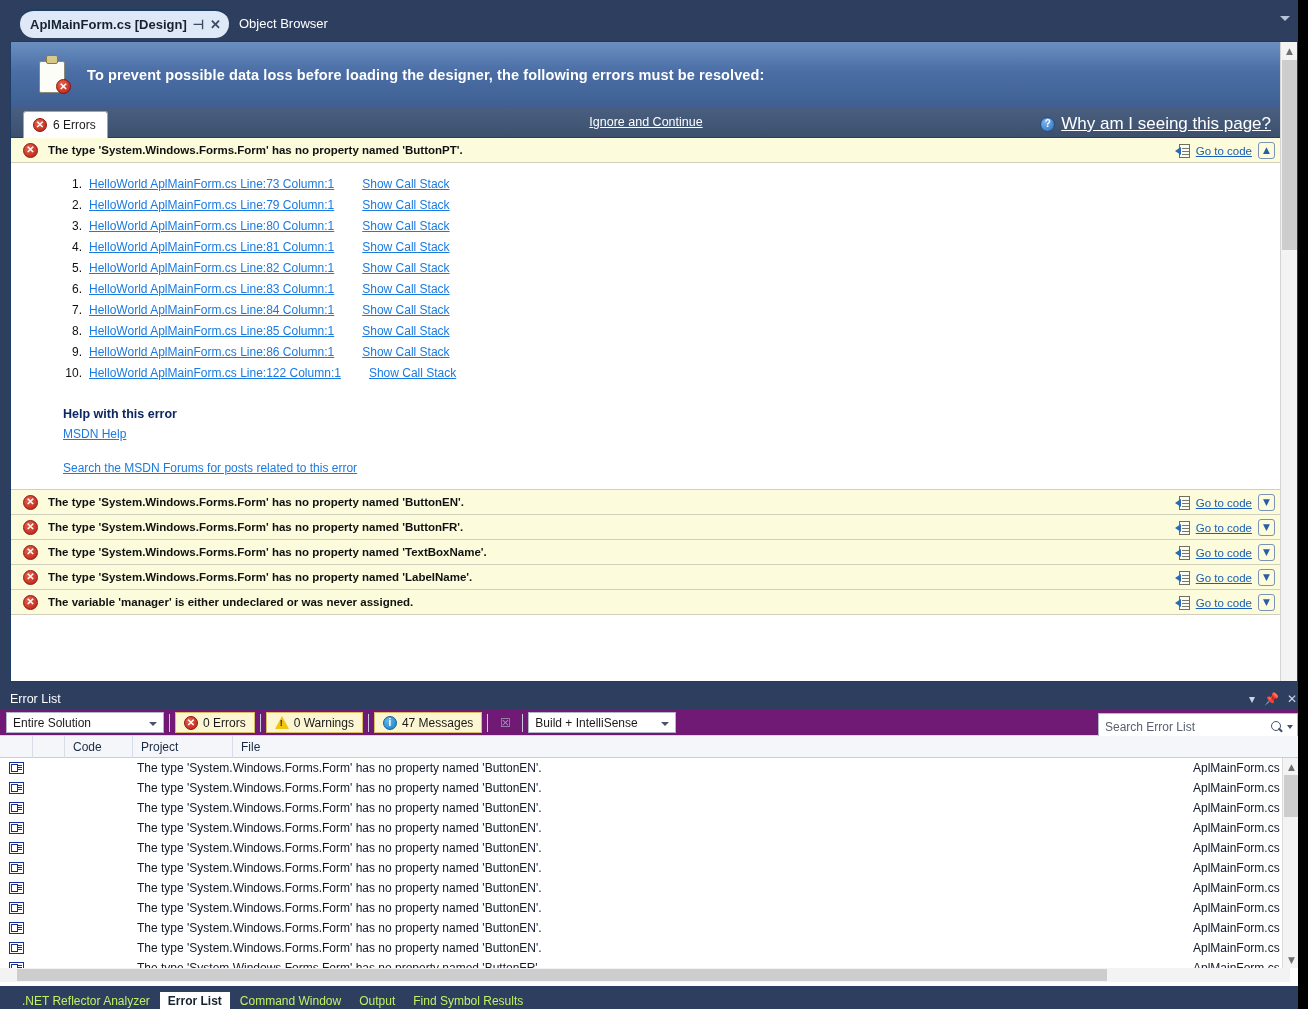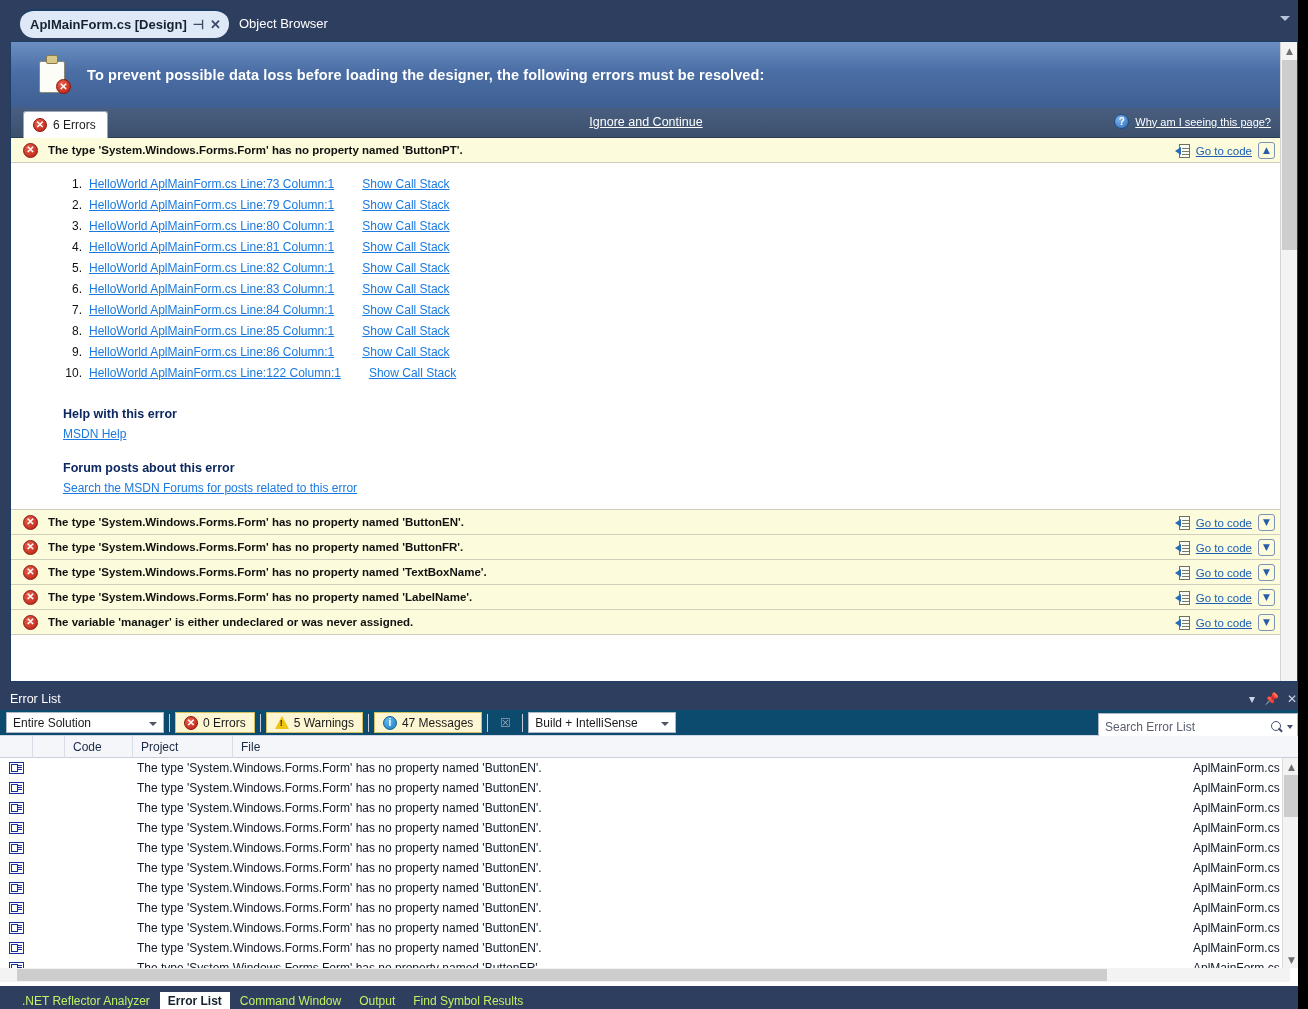--- a/index.html
+++ b/index.html
@@ -97,21 +97,21 @@
   .why-wrap {
     position: absolute; right: 10px; top: 6px;
     display: flex; align-items: center; gap: 6px;
   }
   .q-icon {
     width: 15px; height: 15px; border-radius: 50%;
     background: radial-gradient(circle at 35% 30%, #7fb4f0, #2f6cb5);
     border: 1px solid #1e4d87; color: #fff; font-size: 10px; font-weight: bold;
     display: flex; align-items: center; justify-content: center; line-height: 1;
   }
-  .why-link { font-size: 11px; color: #ffffff; text-decoration: underline; cursor: pointer; text-align: center; }
+  .why-link { font-size: 17px; color: #ffffff; text-decoration: underline; cursor: pointer; text-align: center; }
 
   
   .err-row {
     background: #fcfbdc; border-bottom: 1px solid #cfcfbb;
     position: relative; height: 25px; display: flex; align-items: center;
     padding-left: 12px;
   }
   .err-row .err-badge { position: static; width: 15px; height: 15px; flex: none; }
   .err-row-text {
     margin-left: 10px; font-size: 11.5px; font-weight: bold; color: #111111;
@@ -179,21 +179,21 @@
   .el-title {
     height: 22px; background: #2d3e5f; color: #ffffff;
     display: flex; align-items: center; padding: 0 6px 0 10px; font-size: 12.5px;
   }
   .el-title-spacer { flex: 1; }
   .el-title-btn {
     width: 20px; height: 20px; display: flex; align-items: center; justify-content: center;
     color: #ccd5e6; font-size: 12px; cursor: pointer; font-family: "DejaVu Sans", sans-serif;
   }
   .el-toolbar {
-    height: 26px; background: #0c4a6e; display: flex; align-items: center;
+    height: 26px; background: #701a75; display: flex; align-items: center;
     padding: 0 6px; gap: 0px; border-bottom: 1px solid #cfd6e4;
   }
   .el-select {
     height: 21px; width: 158px; background: #ffffff; border: 1px solid #b0b7c6;
     font-size: 12px; color: #1a1a1a; display: flex; align-items: center;
     padding: 0 4px 0 6px; position: relative; cursor: pointer;
   }
   .el-select.wide { width: 148px; }
   .sel-caret {
     position: absolute; right: 6px; top: 9px; width: 0; height: 0;
@@ -435,21 +435,20 @@
             <span class="inst-link">HelloWorld AplMainForm.cs Line:122 Column:1</span>
             <span class="inst-stack">Show Call Stack</span>
           </li>
         </ul>
 
         <div class="sec-gap"></div>
         <div class="detail-head">Help with this error</div>
         <div class="plain-link">MSDN Help</div>
 
         <div class="sec-gap"></div>
-        <div class="detail-head">Forum posts about this error</div>
         <div class="plain-link">Search the MSDN Forums for posts related to this error</div>
       </div>
 
       <div class="err-row">
         <span class="err-badge">✕</span>
         <span class="err-row-text">The type 'System.Windows.Forms.Form' has no property named 'ButtonEN'.</span>
         <div class="row-actions">
           <span class="code-icon">
               <span class="pg"></span>
               <span class="arw"></span>
@@ -529,21 +528,21 @@
         <span class="sel-caret"></span>
       </div>
       <div class="el-sep"></div>
       <div class="toggle-pill">
         <span class="err-badge" style="position:static;width:14px;height:14px;">✕</span>
         <span>0 Errors</span>
       </div>
       <div class="el-sep"></div>
       <div class="toggle-pill">
         <span class="warn-icon"></span>
-        <span>5 Warnings</span>
+        <span>0 Warnings</span>
       </div>
       <div class="el-sep"></div>
       <div class="toggle-pill">
         <span class="info-icon">i</span>
         <span>47 Messages</span>
       </div>
       <div class="el-sep"></div>
       <div class="filter-icon">☒</div>
       <div class="el-sep"></div>
       <div class="el-select wide">

